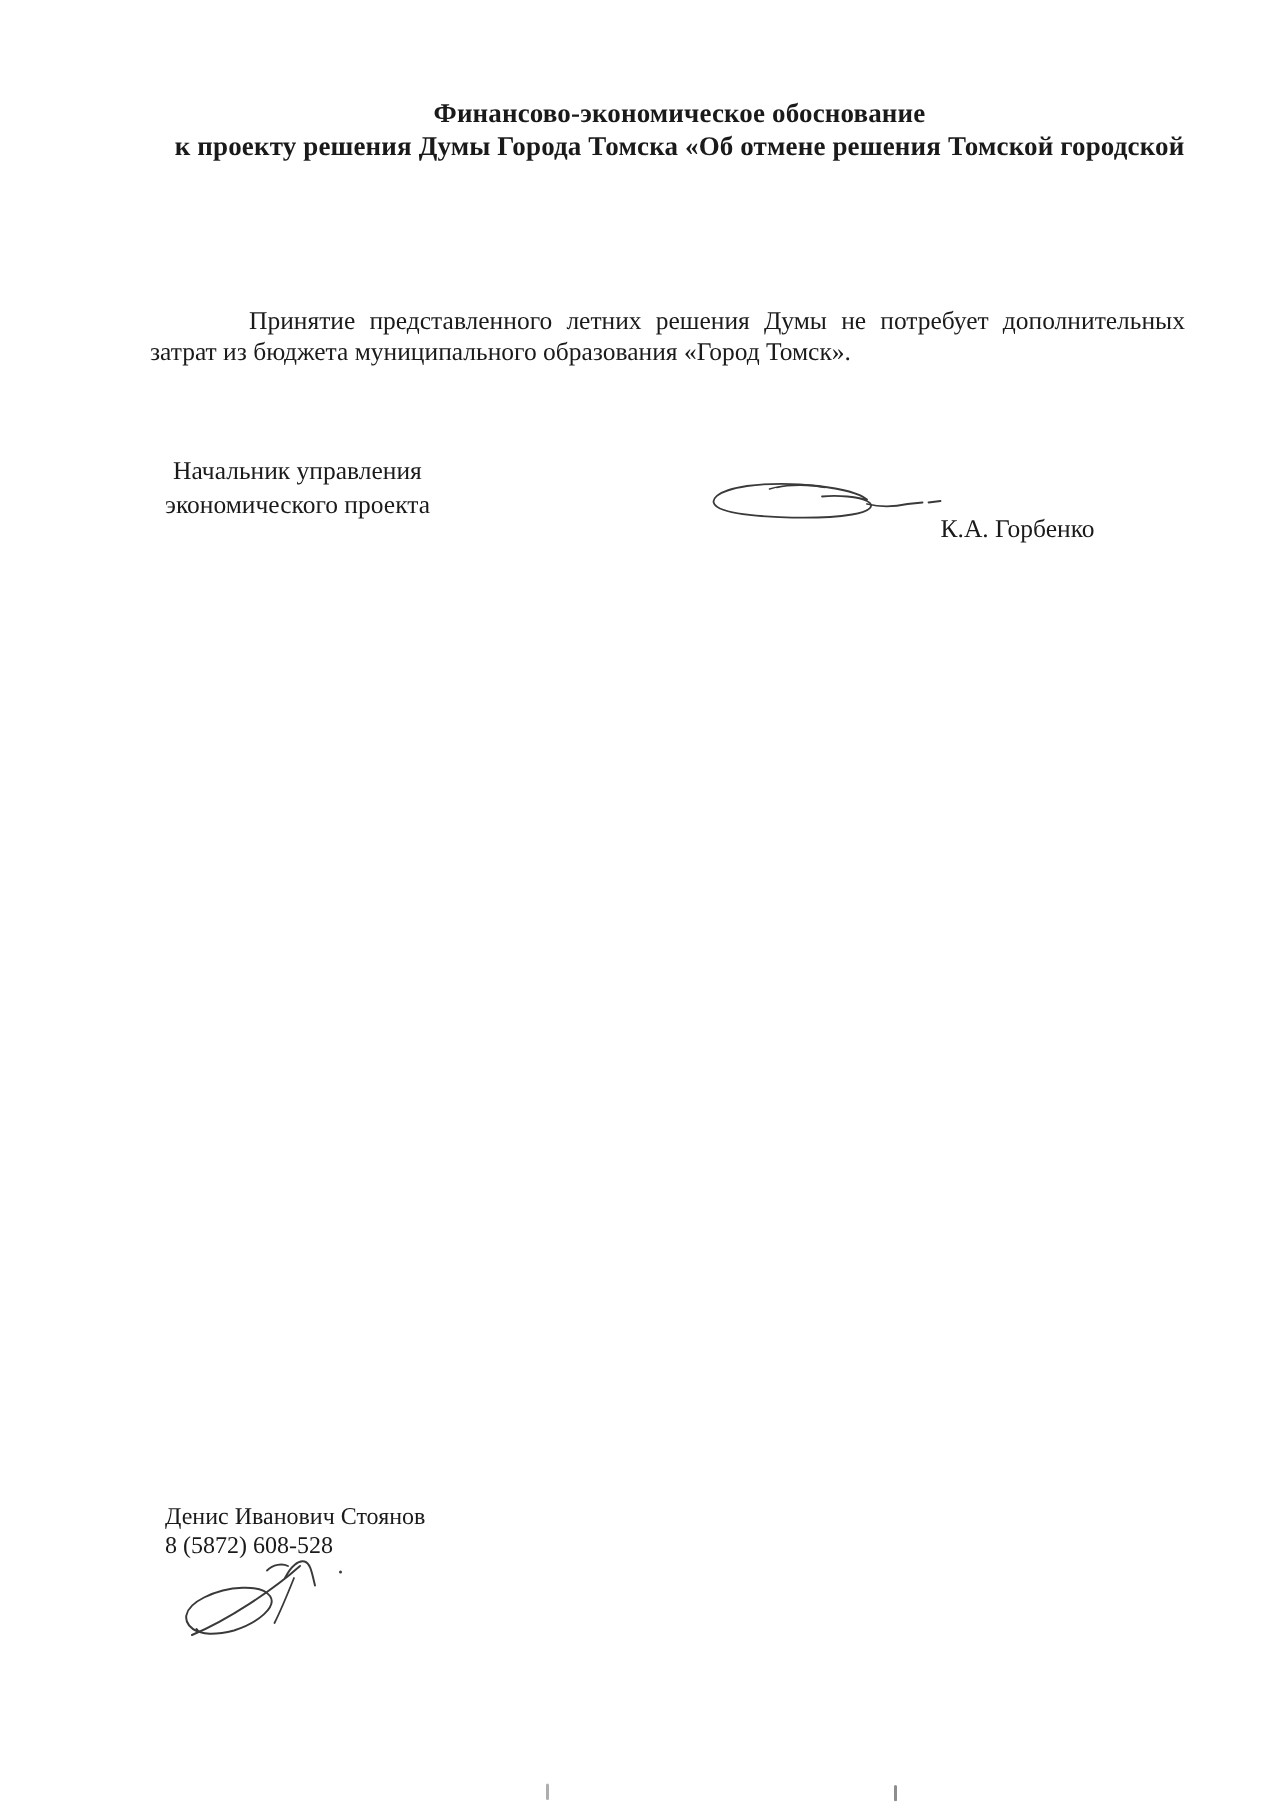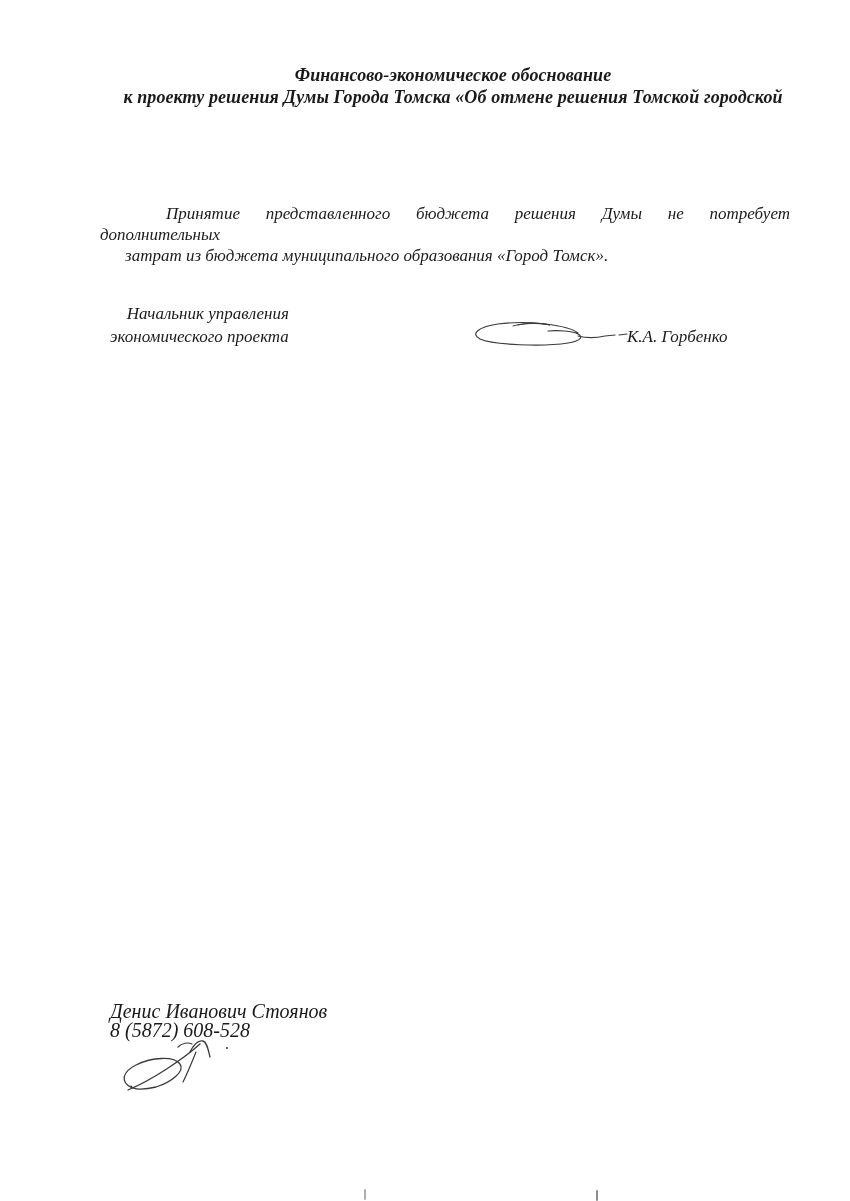--- a/index.html
+++ b/index.html
@@ -8,21 +8,20 @@
     background: #ffffff;
   }
   .page {
     position: relative;
     width: 850px;
     height: 1201px;
     background: #ffffff;
     overflow: hidden;
     font-family: "Liberation Serif", "DejaVu Serif", serif;
     color: #1a1a1a;
-    font-style: italic;
   }
   .title-block {
     position: absolute;
     top: 64px;
     left: 85px;
     width: 736px;
     font-weight: bold;
     font-size: 18px;
     line-height: 22px;
     text-align: center;
@@ -37,50 +36,49 @@
     line-height: 21px;
   }
   .body-line-1 {
     text-align: justify;
     text-align-last: justify;
     text-indent: 66px;
     word-spacing: 2px;
   }
   .body-line-2 {
     text-align: left;
-    margin-left: 25px;
   }
   .signatory-position {
     position: absolute;
     top: 303px;
     left: 110px;
     font-size: 17px;
     line-height: 22.5px;
-    text-align: right;
+    text-align: center;
   }
   .signatory-name {
     position: absolute;
-    top: 327px;
+    top: 343px;
     left: 627px;
     font-size: 17px;
     white-space: nowrap;
     text-align: right;
   }
   .sig-1 {
     position: absolute;
     top: 317px;
     left: 468px;
     width: 160px;
     height: 34px;
   }
   .contact-block {
     position: absolute;
     top: 1002px;
     left: 110px;
-    font-size: 20px;
+    font-size: 16px;
     line-height: 19px;
   }
   .sig-2 {
     position: absolute;
     top: 1032px;
     left: 112px;
     width: 135px;
     height: 64px;
   }
   .scan-tick {
@@ -95,21 +93,21 @@
 <body>
 
 <div class="page">
 
   <div class="title-block">
     <div>Финансово-экономическое обоснование</div>
     <div>к проекту  решения Думы Города Томска «Об отмене решения Томской городской</div>
   </div>
 
   <div class="body-para">
-    <div class="body-line-1">Принятие представленного бюджета решения Думы не потребует  дополнительных</div>
+    <div class="body-line-1">Принятие представленного летних решения Думы не потребует  дополнительных</div>
     <div class="body-line-2">затрат из бюджета муниципального образования «Город Томск».</div>
   </div>
 
   <div class="signatory-position">
     <div>Начальник управления</div>
     <div>экономического проекта</div>
   </div>
 
   <svg class="sig-1" viewBox="0 0 160 34" aria-hidden="true">
     <path fill="none" stroke-width="1.2" stroke-linecap="round" d="M 110 16 C 100 8, 60 3, 30 7 C 10 10, 2 17, 12 22 C 25 28, 75 30, 100 26 C 112 24, 116 20, 110 17 C 105 14, 90 13, 80 14" stroke="#3a3a3a"></path>

